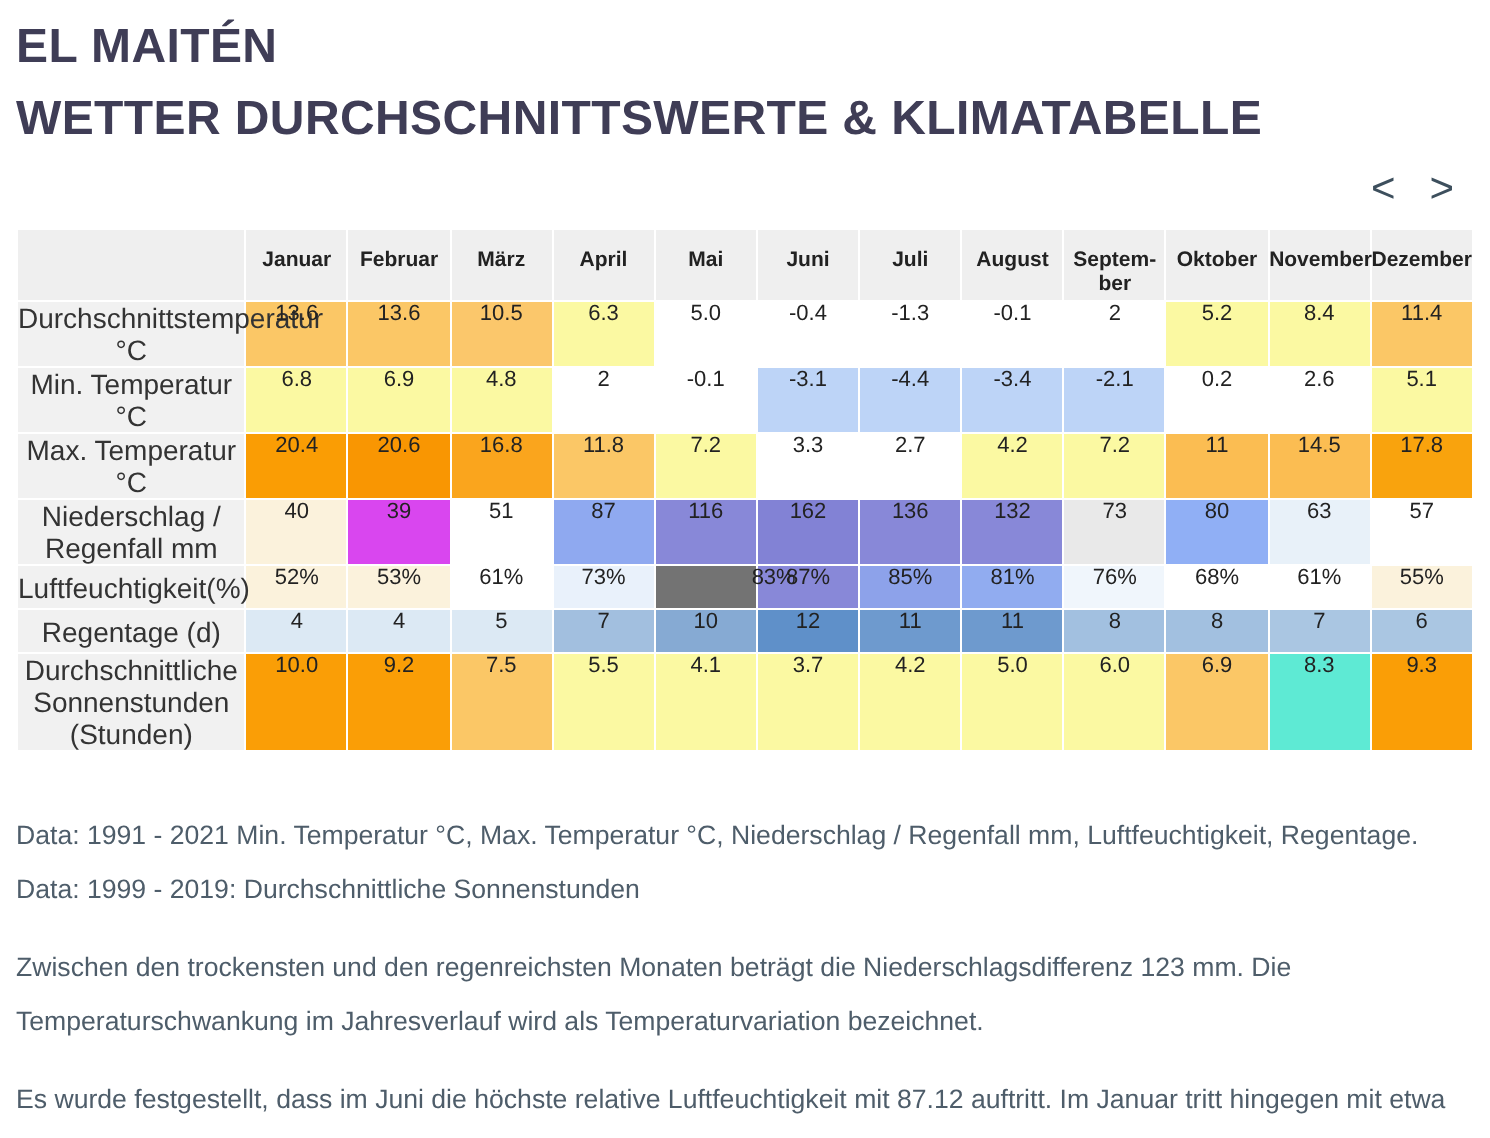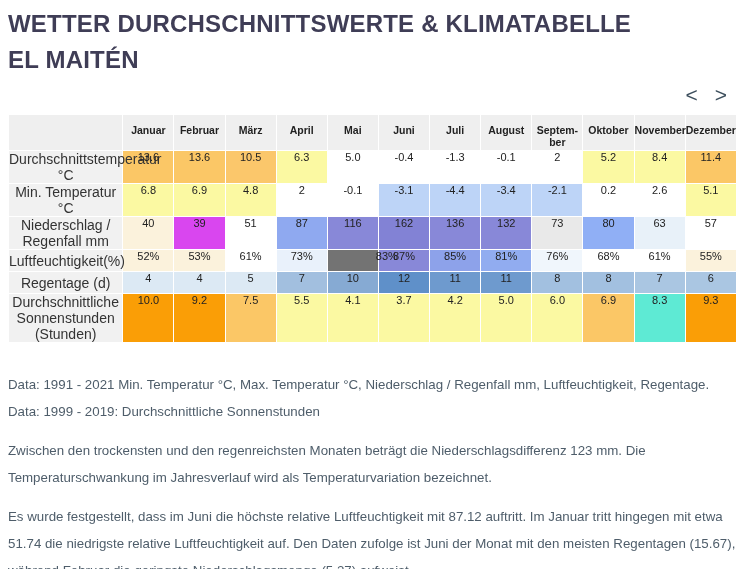--- a/index.html
+++ b/index.html
@@ -72,22 +72,22 @@
     line-height: 2.0;
     color: #4e5d6a;
     margin: 13px 0 0 0;
   }
   .note { margin-top: 29px; }
 </style>
 </head>
 <body>
 
 <h1>
+  <span class="title-line">EL MAITÉN</span>
   <span class="title-line">WETTER DURCHSCHNITTSWERTE &amp; KLIMATABELLE</span>
-  <span class="title-line">EL MAITÉN</span>
 </h1>
 
 <div class="nav-row">
   <span class="nav-arrow">&lt;</span>
   <span class="nav-arrow">&gt;</span>
 </div>
 
 <table class="climate">
   <colgroup id="table-cols">
       <col style="width: 114px;">
@@ -146,20 +146,35 @@
         <td class="val" style="background: rgb(255, 255, 255);">-0.1</td>
         <td class="val" style="background: rgb(189, 212, 247);">-3.1</td>
         <td class="val" style="background: rgb(189, 212, 247);">-4.4</td>
         <td class="val" style="background: rgb(189, 212, 247);">-3.4</td>
         <td class="val" style="background: rgb(189, 212, 247);">-2.1</td>
         <td class="val" style="background: rgb(255, 255, 255);">0.2</td>
         <td class="val" style="background: rgb(255, 255, 255);">2.6</td>
         <td class="val" style="background: rgb(251, 249, 162);">5.1</td>
       </tr>
       <tr>
+        <td class="rowlabel">Max. Temperatur °C</td>
+        <td class="val" style="background: rgb(250, 157, 4);">20.4</td>
+        <td class="val" style="background: rgb(249, 150, 2);">20.6</td>
+        <td class="val" style="background: rgb(250, 165, 29);">16.8</td>
+        <td class="val" style="background: rgb(251, 199, 102);">11.8</td>
+        <td class="val" style="background: rgb(251, 249, 162);">7.2</td>
+        <td class="val" style="background: rgb(255, 255, 255);">3.3</td>
+        <td class="val" style="background: rgb(255, 255, 255);">2.7</td>
+        <td class="val" style="background: rgb(251, 249, 162);">4.2</td>
+        <td class="val" style="background: rgb(251, 249, 162);">7.2</td>
+        <td class="val" style="background: rgb(251, 189, 82);">11</td>
+        <td class="val" style="background: rgb(251, 189, 82);">14.5</td>
+        <td class="val" style="background: rgb(249, 163, 13);">17.8</td>
+      </tr>
+      <tr>
         <td class="rowlabel">Niederschlag / Regenfall mm</td>
         <td class="val" style="background: rgb(251, 242, 220);">40</td>
         <td class="val" style="background: #d946ef;">39</td>
         <td class="val" style="background: rgb(255, 255, 255);">51</td>
         <td class="val" style="background: rgb(143, 169, 240);">87</td>
         <td class="val" style="background: rgb(136, 136, 216);">116</td>
         <td class="val" style="background: rgb(130, 130, 213);">162</td>
         <td class="val" style="background: rgb(136, 136, 216);">136</td>
         <td class="val" style="background: rgb(136, 136, 216);">132</td>
         <td class="val" style="background: rgb(233, 233, 233);">73</td>

